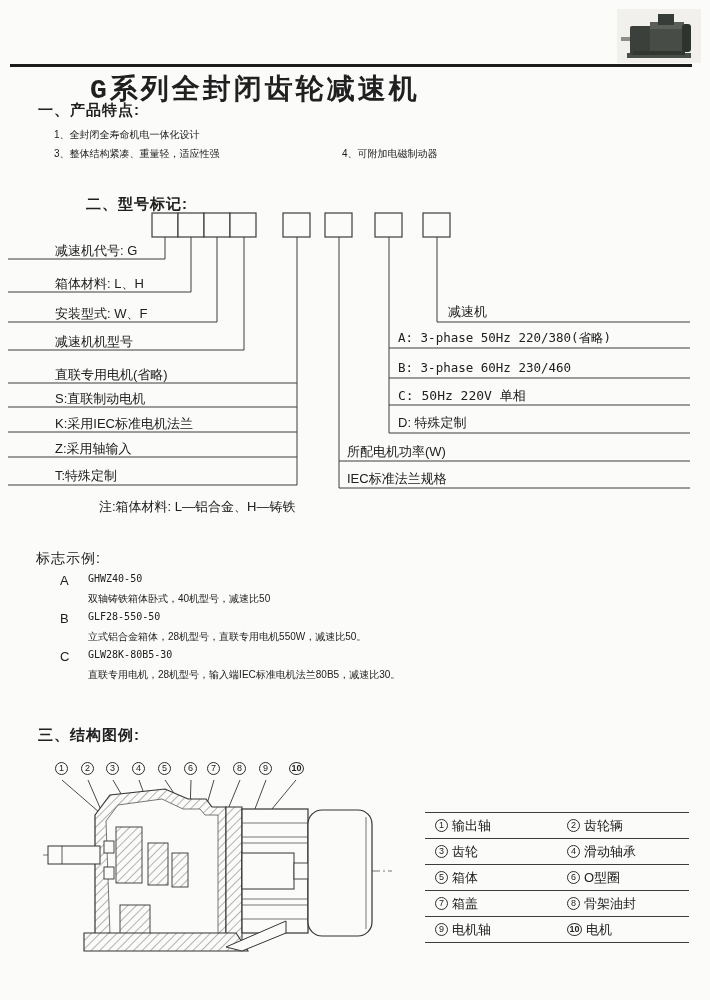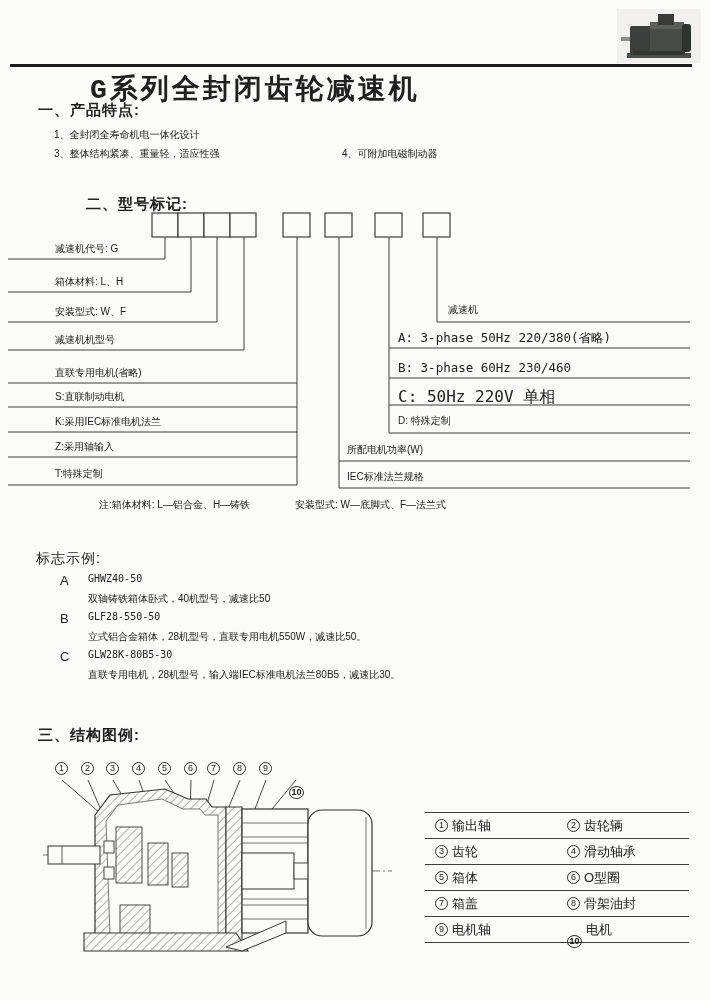--- a/index.html
+++ b/index.html
@@ -7,29 +7,29 @@
     position:relative;width:710px;height:1000px;margin:0 auto;
     background:#fbfbfa;color:#202020;
     font-family:"Liberation Sans","DejaVu Sans",sans-serif;
     overflow:hidden;
   }
   .abs{position:absolute;white-space:nowrap;}
   .hrule{position:absolute;background:#1c1c1c;}
   .title{font-size:28px;font-weight:bold;letter-spacing:3px;font-family:Liberation Mono, monospace;}
   .h2{font-size:15px;font-weight:bold;letter-spacing:1px;}
   .body-text{font-size:10px;}
-  .dlabel{font-size:10px;}
+  .dlabel{font-size:13px;}
   .mono{font-family:"DejaVu Sans Mono","Liberation Mono",monospace;}
   .cnum{
     display:inline-flex;align-items:center;justify-content:center;
     width:13px;height:13px;border:1px solid #2d2d2d;border-radius:50%;
     font-size:9px;line-height:1;color:#202020;background:transparent;
     box-sizing:border-box;
   }
-  .cnum.bold{border-width:1.5px;font-weight:bold;margin-top:24px;}
+  .cnum.bold{border-width:1.5px;font-weight:bold;}
   
   #parts-table{position:absolute;left:425px;top:812px;width:264px;}
   #parts-table .prow{
     display:flex;height:25px;border-top:1px solid #3d3d3d;align-items:center;
   }
   #parts-table .prow:last-child{border-bottom:1px solid #3d3d3d;}
   #parts-table .pcell{
     width:50%;display:flex;align-items:center;gap:4px;
     padding-left:10px;box-sizing:border-box;font-size:13px;
   }
@@ -114,27 +114,26 @@
   <div class="abs dlabel" style="left:55px;top:333px;">减速机机型号</div>
   <div class="abs dlabel" style="left:55px;top:366px;">直联专用电机(省略)</div>
   <div class="abs dlabel" style="left:55px;top:390px;">S:直联制动电机</div>
   <div class="abs dlabel" style="left:55px;top:415px;">K:采用IEC标准电机法兰</div>
   <div class="abs dlabel" style="left:55px;top:440px;">Z:采用轴输入</div>
   <div class="abs dlabel" style="left:55px;top:467px;">T:特殊定制</div>
 
   <div class="abs dlabel" style="left:448px;top:303px;">减速机</div>
   <div class="abs dlabel mono" style="left:398px;top:330px;font-size:12.5px;">A: 3-phase 50Hz 220/380(省略)</div>
   <div class="abs dlabel mono" style="left:398px;top:360px;font-size:12.5px;text-align:right;">B: 3-phase 60Hz 230/460</div>
-  <div class="abs dlabel mono" style="left:398px;top:387px;font-size:16px;">C: 50Hz 220V  单相</div>
+  <div class="abs dlabel mono" style="left:398px;top:387px;font-size:13px;">C: 50Hz 220V  单相</div>
   <div class="abs dlabel" style="left:398px;top:414px;">D: 特殊定制</div>
   <div class="abs dlabel" style="left:347px;top:443px;">所配电机功率(W)</div>
   <div class="abs dlabel" style="left:347px;top:470px;">IEC标准法兰规格</div>
 
   <div class="abs dlabel" style="left:55px;top:498px;margin-left:44px;">注:箱体材料: L—铝合金、H—铸铁</div>
-  <div class="abs dlabel" style="left:295px;top:498px;">安装型式: W—底脚式、F—法兰式</div>
 
   <div class="abs h2" style="left:36px;top:550px;font-weight:normal;font-size:14px;">标志示例:</div>
 
   <div class="abs ex-letter" style="left:60px;top:573px;">A</div>
   <div class="abs mono body-text" style="left:88px;top:573px;">GHWZ40-50</div>
   <div class="abs body-text" style="left:88px;top:592px;text-align:right;">双轴铸铁箱体卧式，40机型号，减速比50</div>
 
   <div class="abs ex-letter" style="left:60px;top:611px;">B</div>
   <div class="abs mono body-text" style="left:88px;top:611px;">GLF28-550-50</div>
   <div class="abs body-text" style="left:88px;top:630px;">立式铝合金箱体，28机型号，直联专用电机550W，减速比50。</div>

